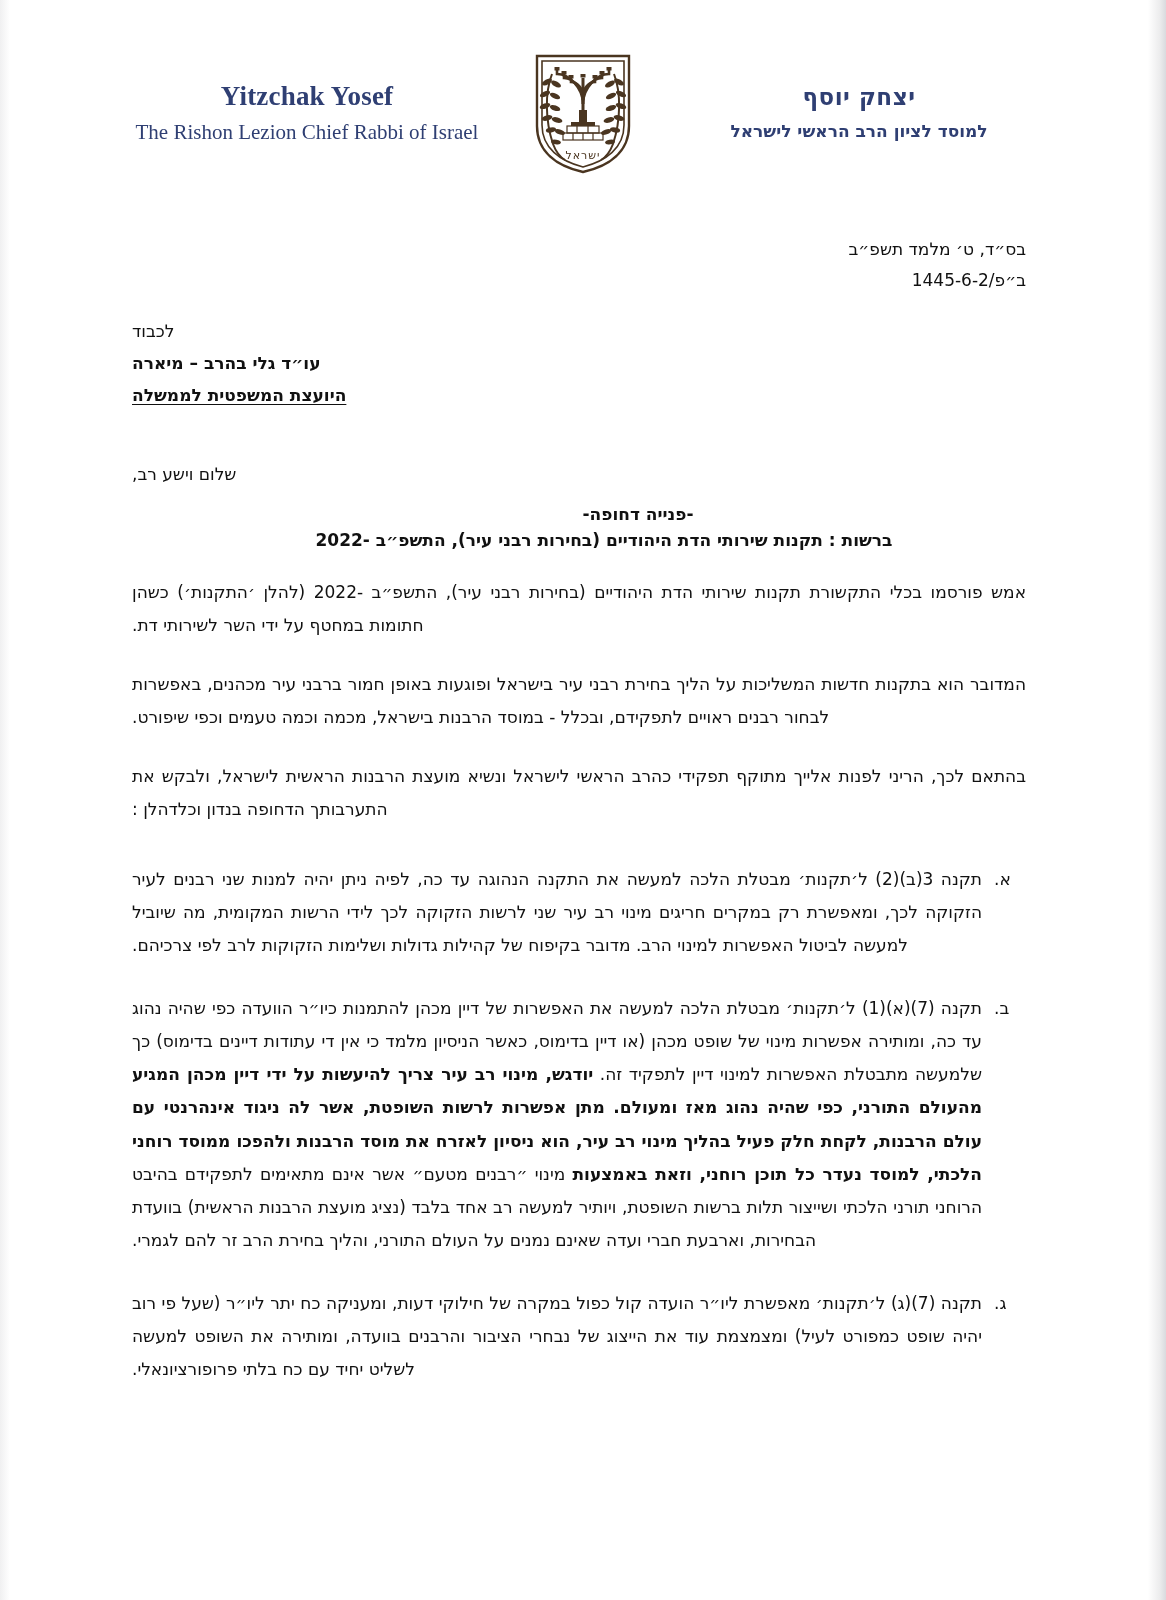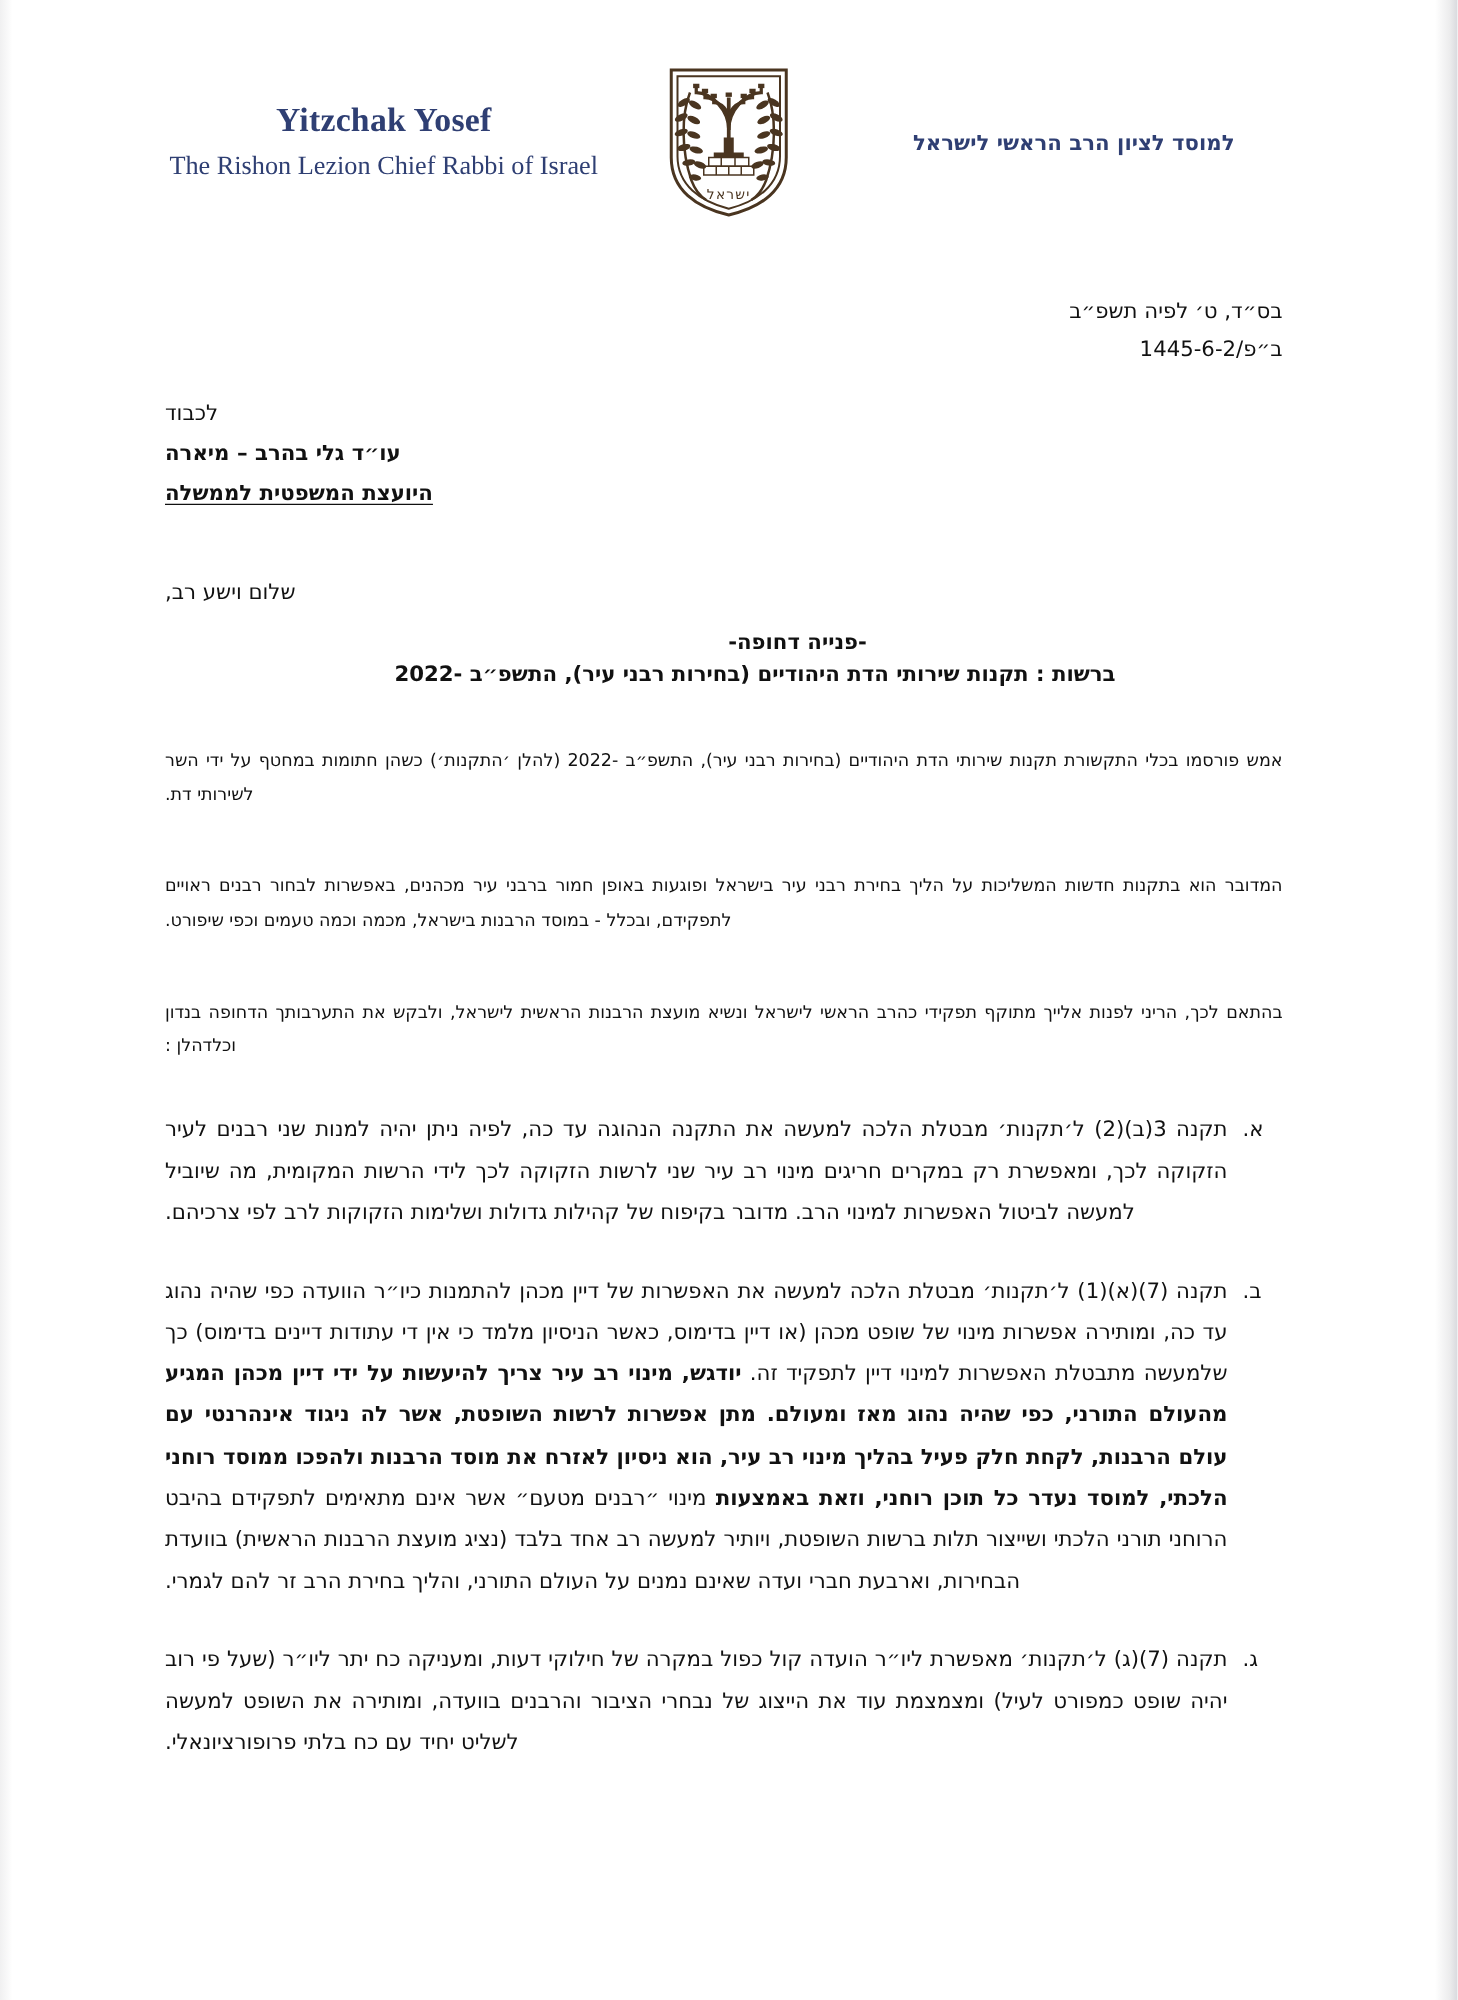--- a/index.html
+++ b/index.html
@@ -143,22 +143,22 @@
     font-size: 17px;
     font-weight: bold;
     padding-left: 50px;
   }
   .subject .s-label { font-weight: bold; }
   .subject .s-text {
     text-underline-offset: 3px;
   }
 
   p.para {
-    margin: 46px 0 0 0;
-    font-size: 14px;
+    margin: 26px 0 0 0;
+    font-size: 17px;
     line-height: 1.95;
     text-align: justify;
     text-align-last: left;
   }
 
   ol.clauses {
     list-style: none;
     margin: 36px 0 0 0;
     padding: 0;
   }
@@ -261,30 +261,31 @@
           <ellipse cx="92" cy="82" rx="5.2" ry="2.5" transform="rotate(10 92 82)"></ellipse>
           <ellipse cx="83" cy="84" rx="5.2" ry="2.5" transform="rotate(-20 83 84)"></ellipse>
           <ellipse cx="87" cy="94" rx="5" ry="2.4" transform="rotate(-10 87 94)"></ellipse>
         </g>
 
         <text x="60" y="111" fill="#4a3520" font-size="11" font-family="DejaVu Sans, sans-serif" text-anchor="middle" letter-spacing="1">ישראל</text>
       </svg>
     </div>
 
     <div class="lh-col he">
+      <div class="lh-name-he">יצחק יוסף</div>
       <div class="lh-title-he">למוסד לציון הרב הראשי לישראל</div>
     </div>
 
   </div>
 
   <div class="sheet">
 
     <div class="meta-wrap">
       <div class="meta">
-        <div class="meta-line">בס״ד, ט׳ לפיה תשפ״ב</div>
+        <div class="meta-line">בס״ד, ט׳ מלמד תשפ״ב</div>
         <div class="meta-line meta-ref">ב״פ/1445-6-2</div>
       </div>
     </div>
 
     <div class="addressee">
       <div class="addr-to">לכבוד</div>
       <div class="addr-name">עו״ד גלי בהרב – מיארה</div>
       <div class="addr-role">היועצת המשפטית לממשלה</div>
     </div>
 

